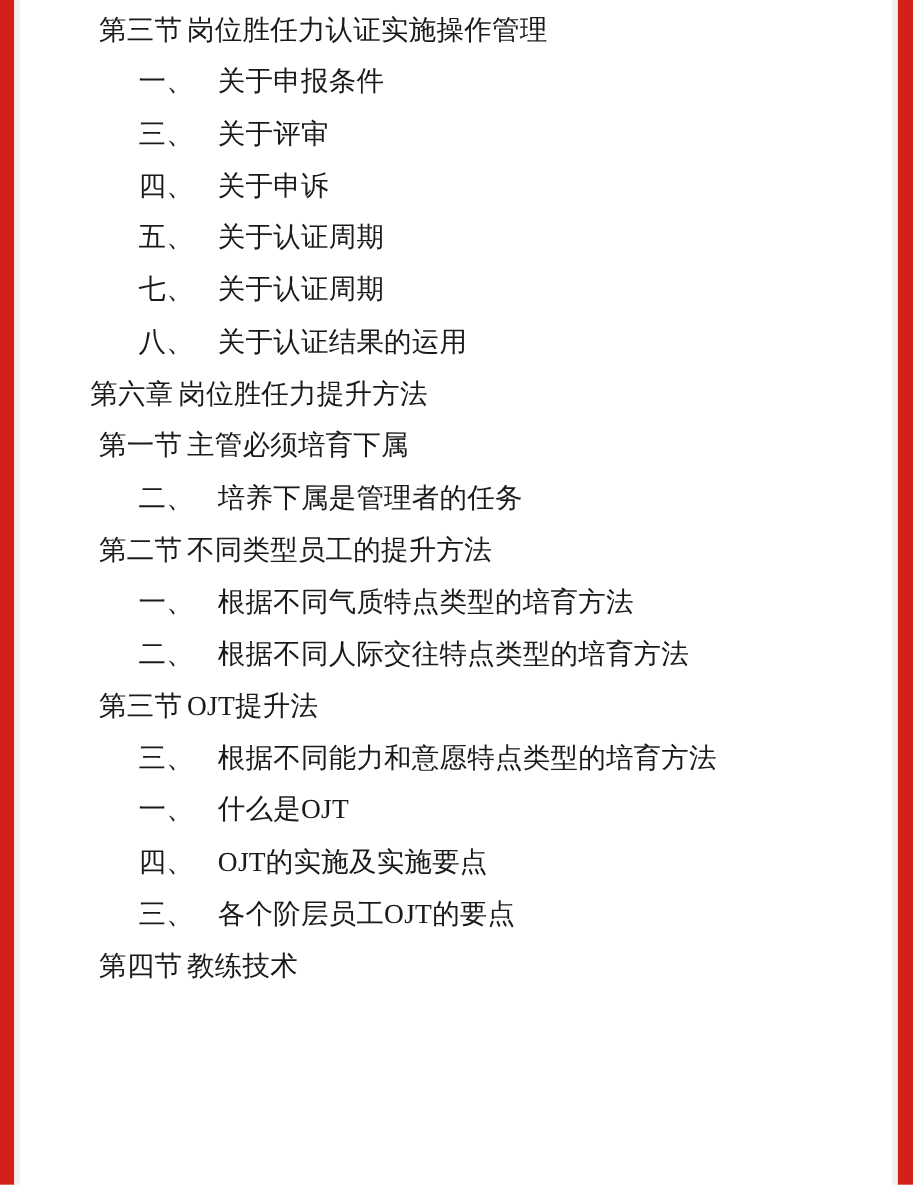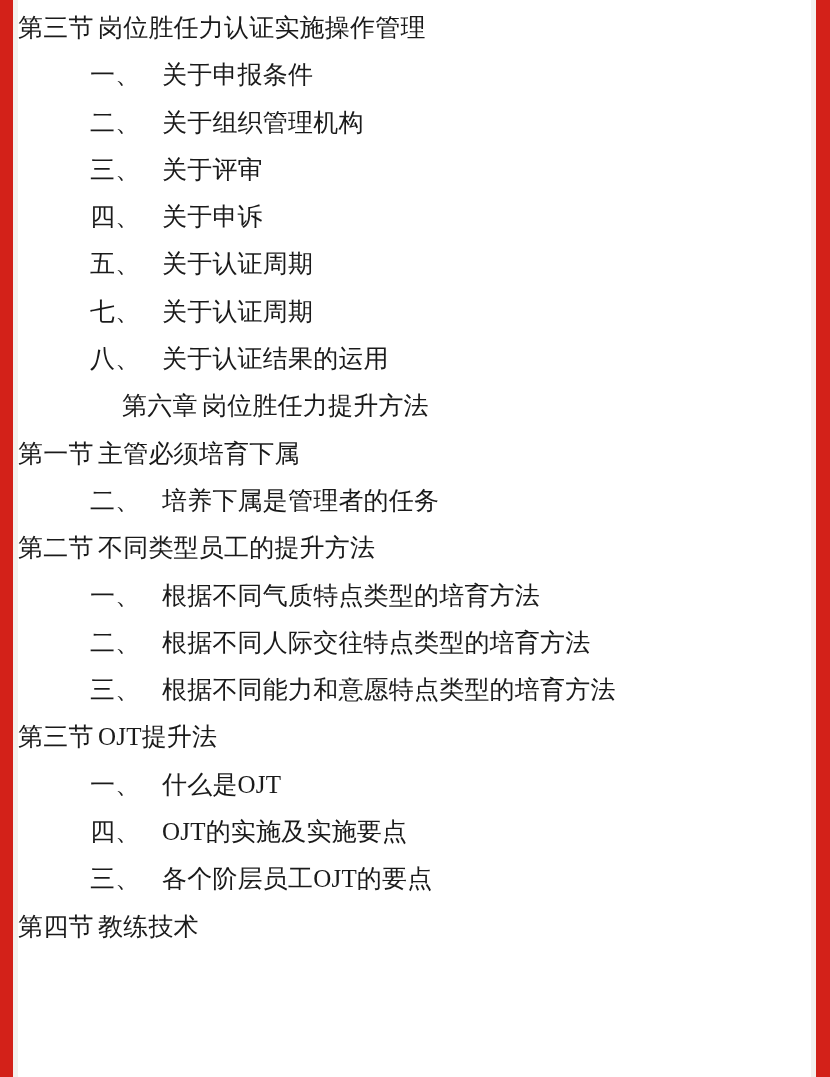--- a/index.html
+++ b/index.html
@@ -68,26 +68,27 @@
   }
   .toc-line {
     color: #1a1a1a;
     font-size: 25px;
     line-height: 47.3px;
     white-space: nowrap;
     font-family: "Liberation Serif", "DejaVu Serif", serif;
     letter-spacing: 0.2px;
   }
   .lvl-section {
+    padding-left: 72px;
   }
   .lvl-chapter {
-    padding-left: 104px;
+    padding-left: 64px;
   }
   .lvl-item {
-    padding-left: 72px;
+    padding-left: 108px;
   }
   .item-num {
     display: inline-block;
     width: 72px;
   }
   .sec-num {
     display: inline-block;
     width: 80px;
   }
   .chap-num {
@@ -112,23 +113,20 @@
     <ul class="toc-list">
 
       <li class="toc-line lvl-section">
         <span class="sec-num">第三节</span><span class="txt">岗位胜任力认证实施操作管理</span>
       </li>
 
       <li class="toc-line lvl-item">
         <span class="item-num">一、</span><span class="txt">关于申报条件</span>
       </li>
 
-      <li class="toc-line lvl-item">
-        <span class="item-num">二、</span><span class="txt">关于组织管理机构</span>
-      </li>
 
       <li class="toc-line lvl-item">
         <span class="item-num">三、</span><span class="txt">关于评审</span>
       </li>
 
       <li class="toc-line lvl-item">
         <span class="item-num">四、</span><span class="txt">关于申诉</span>
       </li>
 
       <li class="toc-line lvl-item">
@@ -162,26 +160,26 @@
       </li>
 
       <li class="toc-line lvl-item">
         <span class="item-num">一、</span><span class="txt">根据不同气质特点类型的培育方法</span>
       </li>
 
       <li class="toc-line lvl-item">
         <span class="item-num">二、</span><span class="txt">根据不同人际交往特点类型的培育方法</span>
       </li>
 
+      <li class="toc-line lvl-section">
+        <span class="sec-num">第三节</span><span class="txt">OJT提升法</span>
+      </li>
+
       <li class="toc-line lvl-item">
         <span class="item-num">三、</span><span class="txt">根据不同能力和意愿特点类型的培育方法</span>
-      </li>
-
-      <li class="toc-line lvl-section">
-        <span class="sec-num">第三节</span><span class="txt">OJT提升法</span>
       </li>
 
       <li class="toc-line lvl-item">
         <span class="item-num">一、</span><span class="txt">什么是OJT</span>
       </li>
 
 
       <li class="toc-line lvl-item">
         <span class="item-num">四、</span><span class="txt">OJT的实施及实施要点</span>
       </li>

